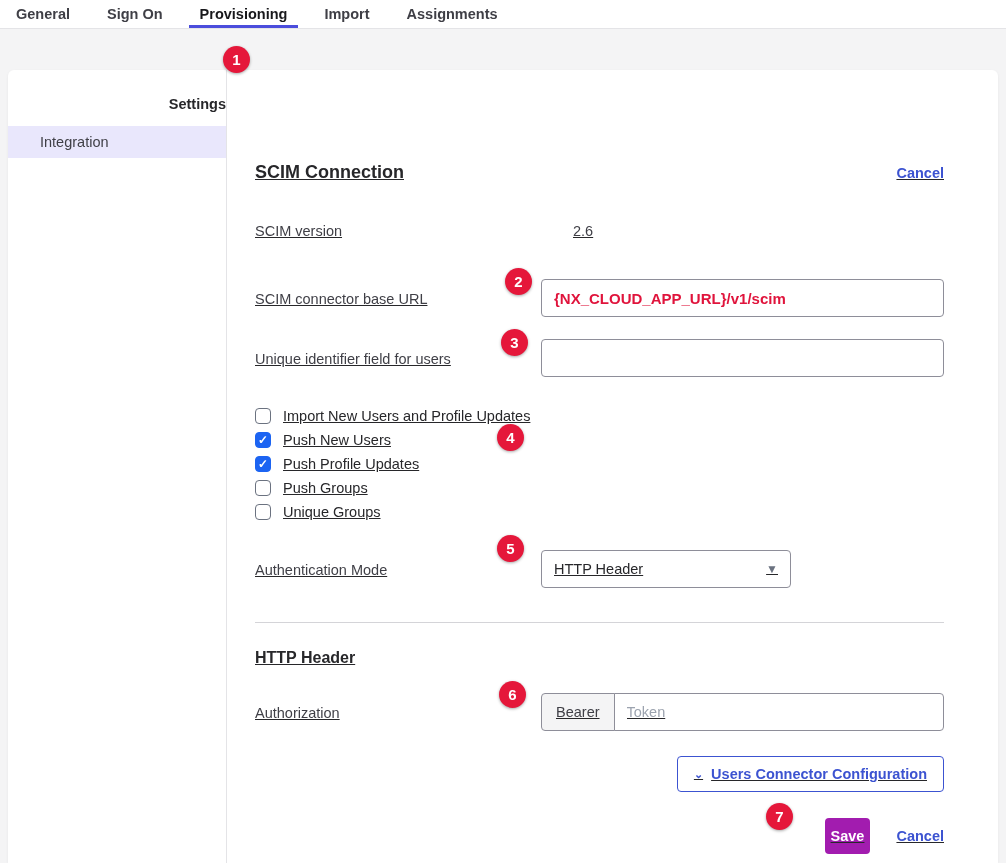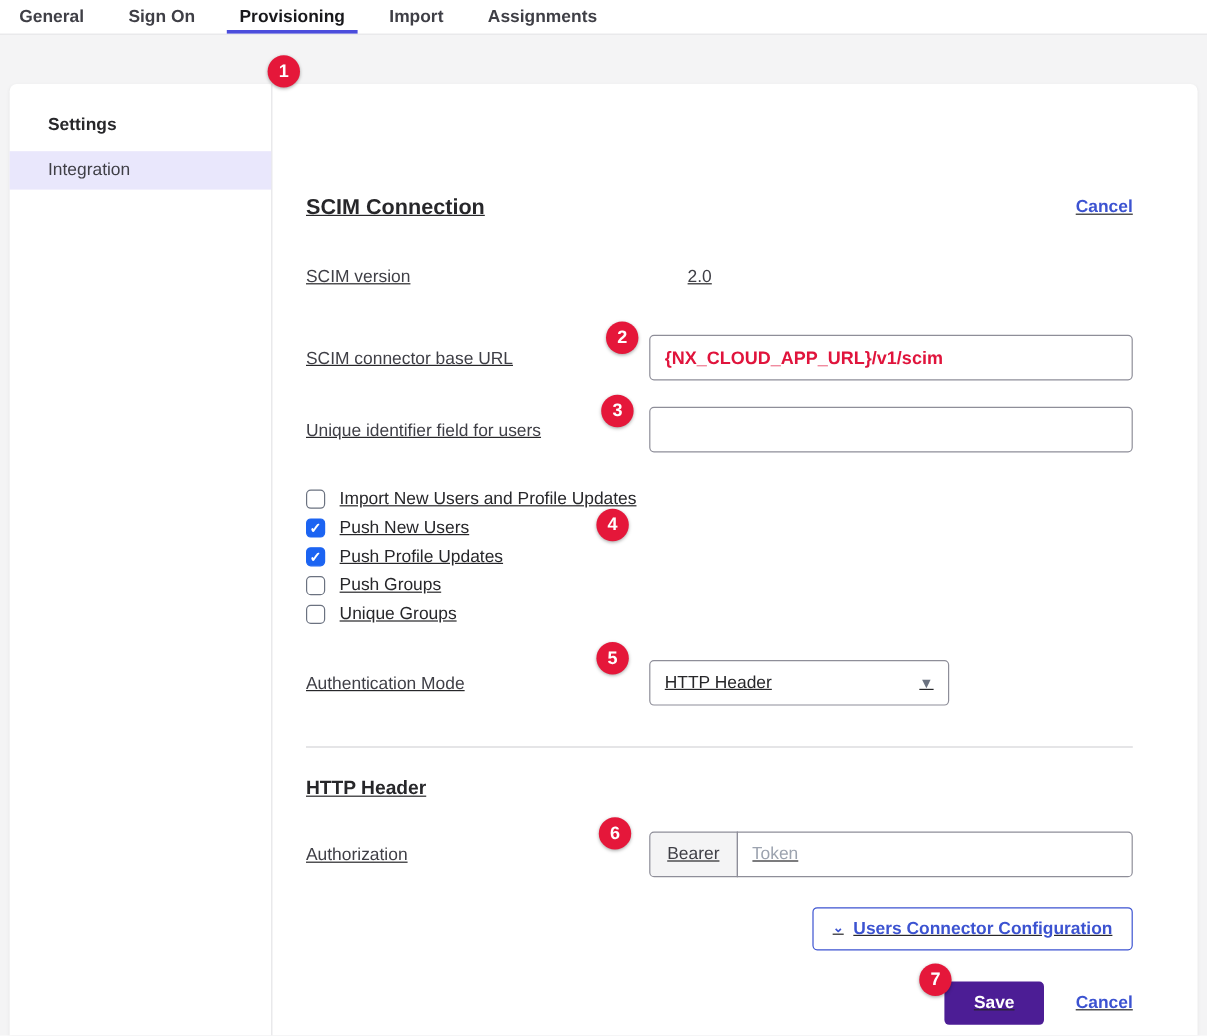--- a/index.html
+++ b/index.html
@@ -25,21 +25,21 @@
   .tab.active { color:#18181b; border-bottom-color:#4b4ddc; }
 
   
   .card {
     position:absolute; left:8px; right:8px; top:70px; bottom:0;
     background:#fff; border-radius:6px 6px 0 0;
     box-shadow:0 1px 3px rgba(0,0,0,.06);
     display:flex;
   }
   .sidebar {
-    width:219px; flex-shrink:0; border-right:1px solid #e4e4e7; padding-top:26px;
+    width:219px; flex-shrink:0; border-right:1px solid #e4e4e7; padding-top:26px;text-align:right;
   }
   .sidebar-header {
     padding:0 0 14px 32px; font-size:14.5px; font-weight:600; color:#27272a;
   }
   .sidebar-item {
     height:32px; display:flex; align-items:center; padding-left:32px;
     font-size:14.5px; color:#3f3f46; cursor:pointer;
   }
   .sidebar-item.active { background:#e9e7fc; }
 
@@ -113,21 +113,21 @@
   .btn-secondary {
     height:36px; padding:0 16px; background:#fff; border:1px solid #3c53d1;
     border-radius:4px; color:#3c53d1; font-size:14.5px; font-weight:600;
     display:flex; align-items:center; gap:8px; cursor:pointer;
     font-family:"Liberation Sans", sans-serif;
   }
   .chevron-down { font-size:11px; line-height:1; color:#3c53d1; }
 
   .row-save { margin-top:26px; display:flex; justify-content:flex-end; align-items:center; gap:26px; }
   .btn-primary {
-    height:36px; padding:0 25px; background:#4c1d95; border:none; border-radius:4px;
+    height:36px; padding:0 6px; background:#a21caf; border:none; border-radius:4px;
     color:#fff; font-size:14.5px; font-weight:600; cursor:pointer;
     font-family:"Liberation Sans", sans-serif;
   }
 
   
   .badge {
     position:absolute; width:27px; height:27px; border-radius:50%;
     background:#e5173a; color:#fff; font-size:15px; font-weight:700;
     display:flex; align-items:center; justify-content:center;
     box-shadow:0 1px 3px rgba(0,0,0,.35); z-index:10;
@@ -163,21 +163,21 @@
   <div class="main">
 
     <div class="title-row">
       <div class="form-title">SCIM Connection</div>
       <a class="link">Cancel</a>
     </div>
 
     <div class="row row-version">
       <div class="row-label">SCIM version</div>
       <div class="row-content">
-        <div class="plain-value">2.0</div>
+        <div class="plain-value">2.6</div>
       </div>
     </div>
 
     <div class="row row-baseurl">
       <div class="row-label">SCIM connector base URL</div>
       <div class="row-content">
         <input class="text-input red-value" type="text" value="{NX_CLOUD_APP_URL}/v1/scim" style="">
       </div>
     </div>
 

